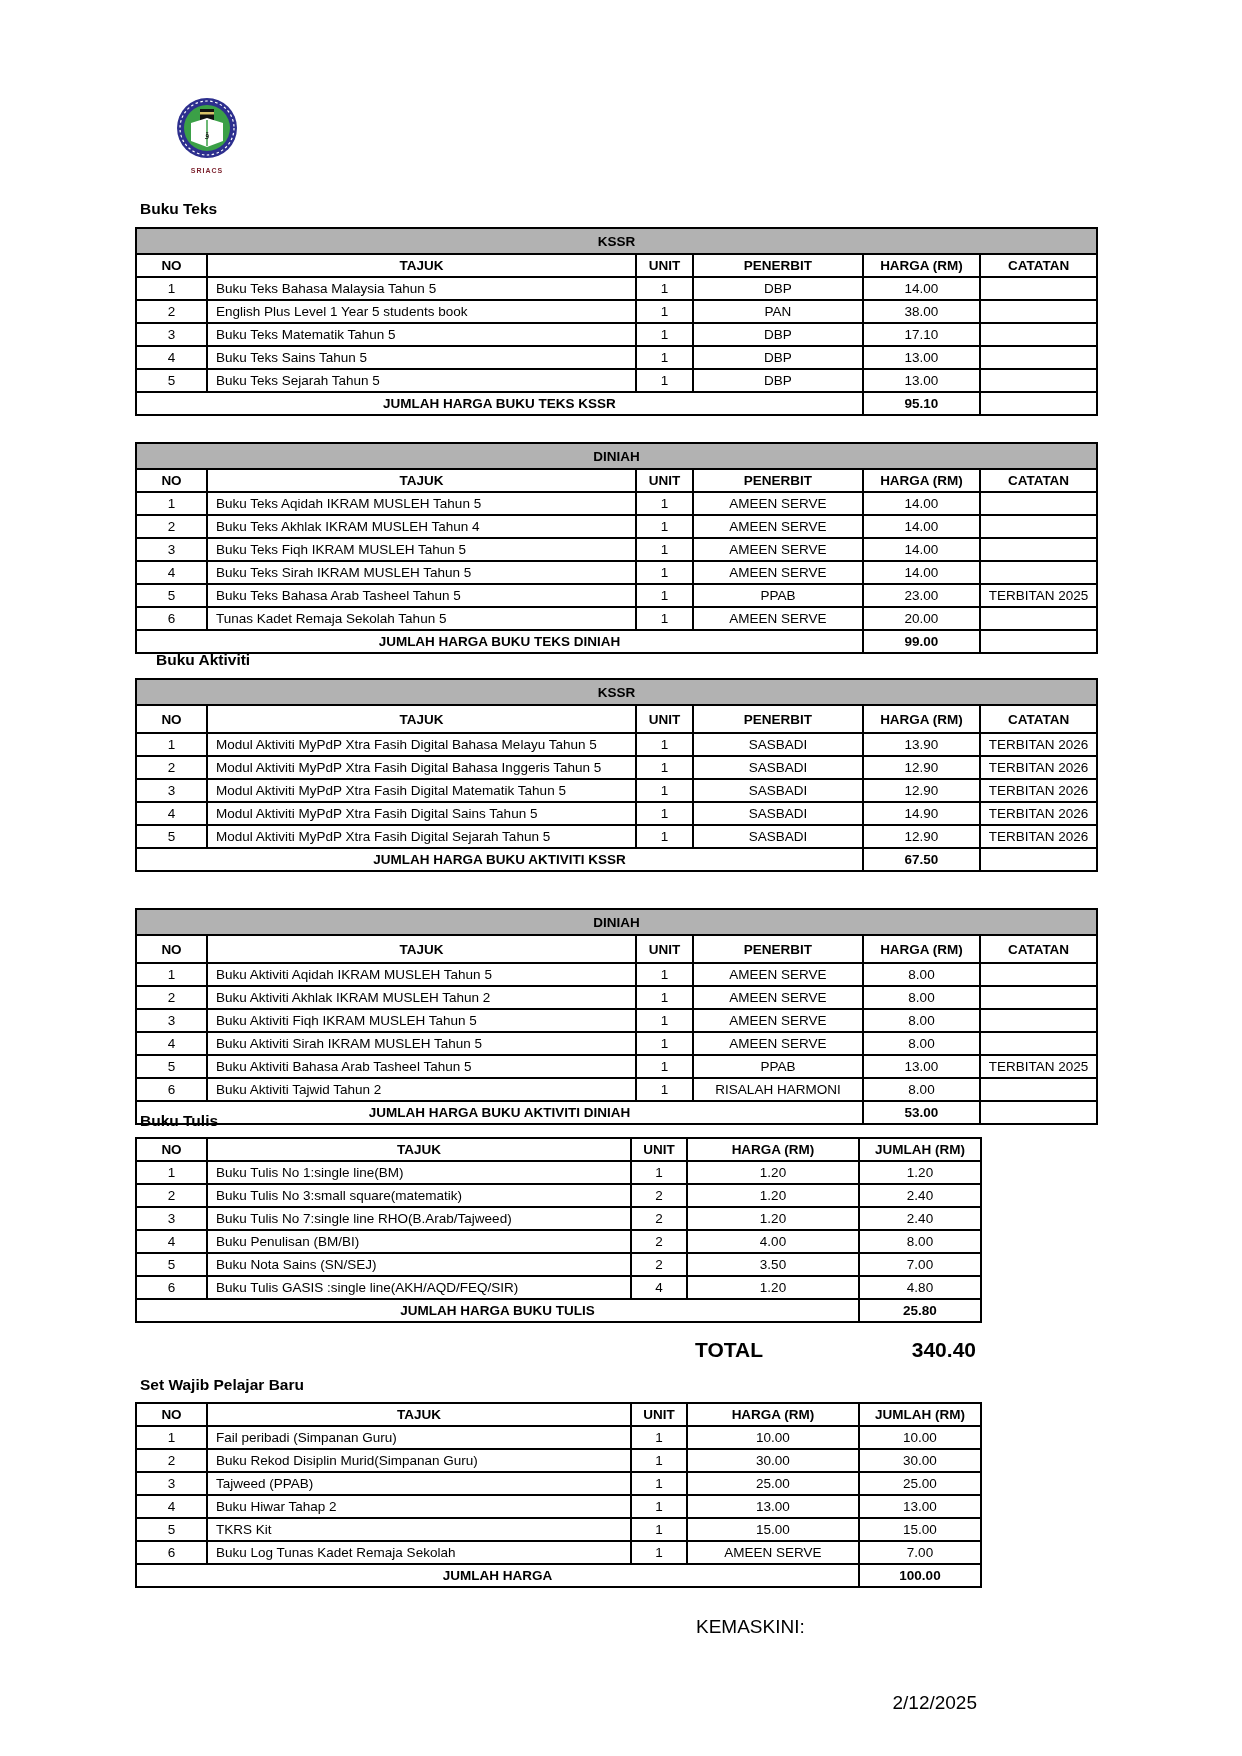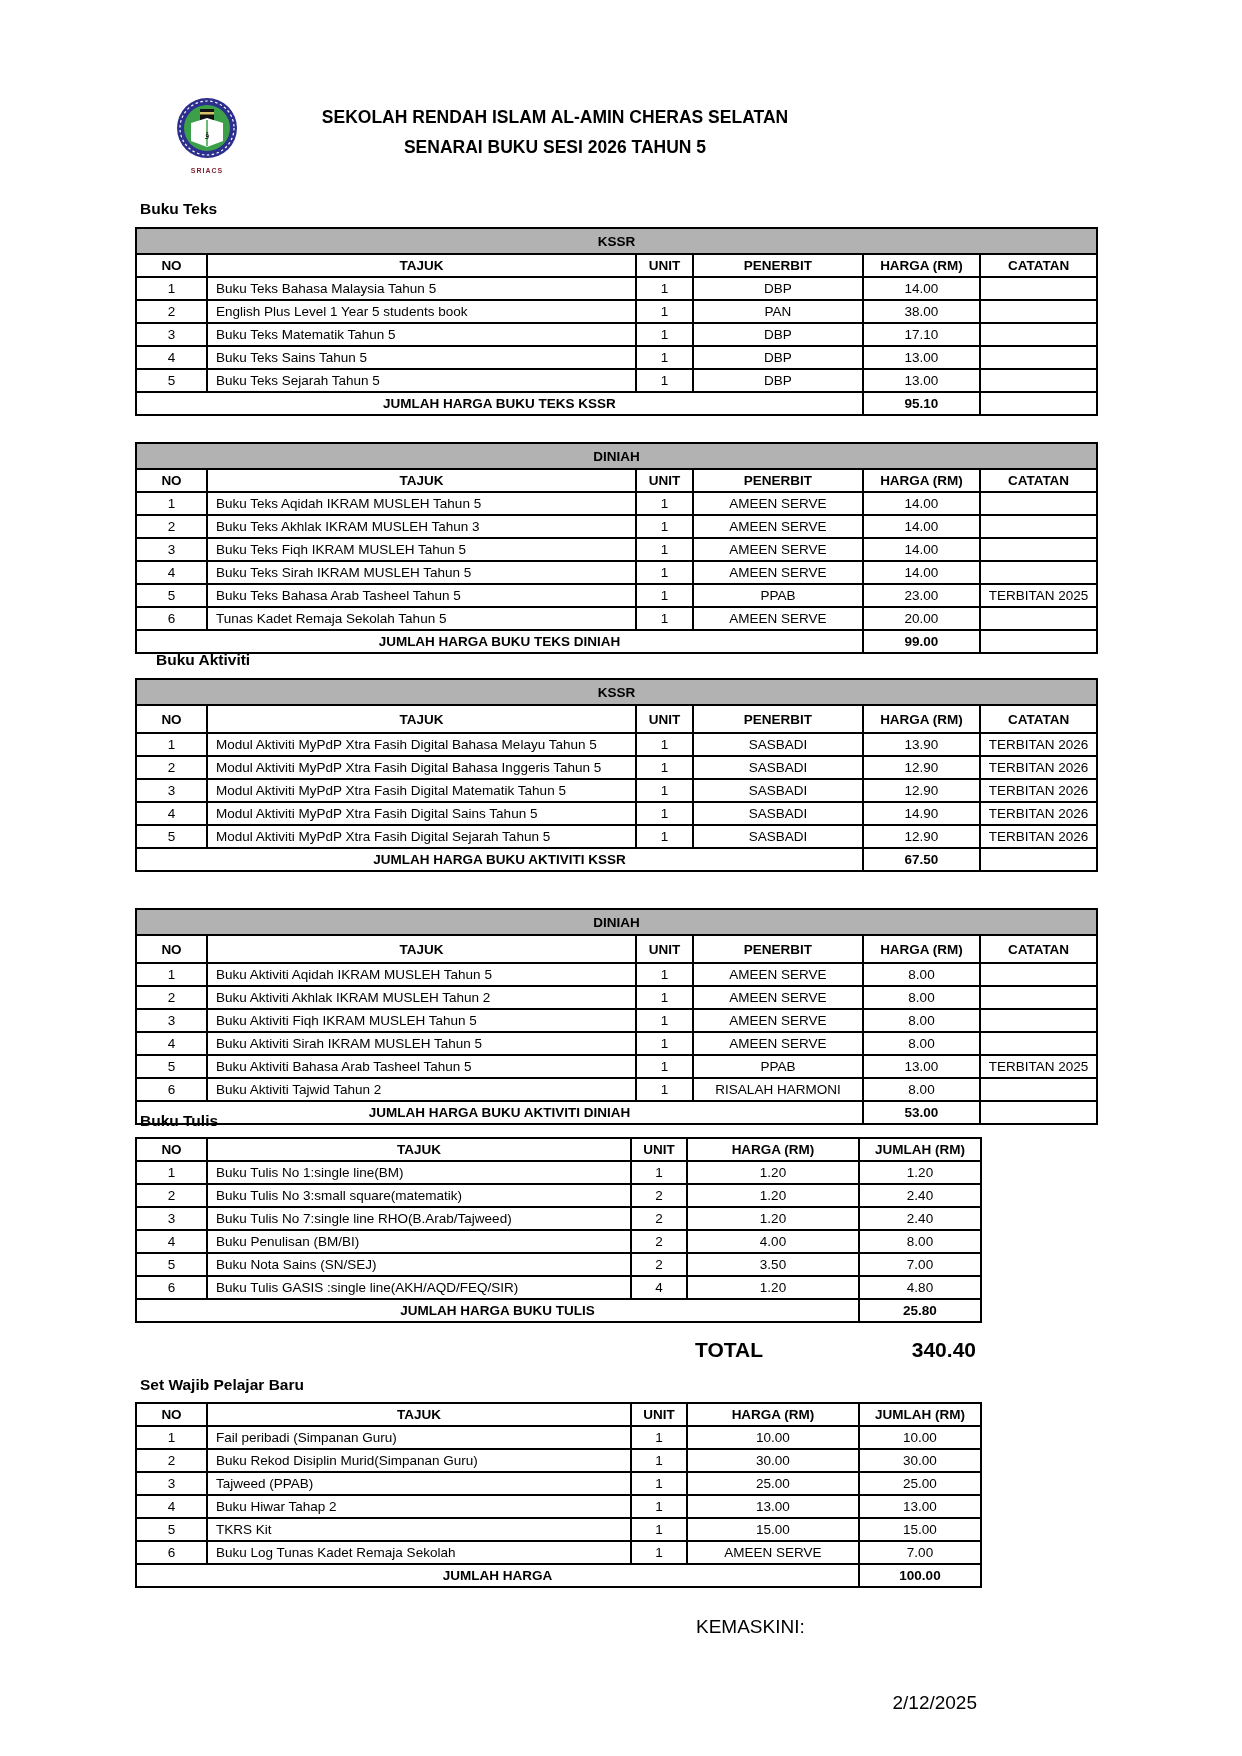--- a/index.html
+++ b/index.html
@@ -43,24 +43,20 @@
       <circle cx="32" cy="32" r="23" fill="#3ba047"></circle>
       <rect x="25" y="13" width="14" height="11" fill="#111111"></rect>
       <rect x="25" y="16" width="14" height="2.5" fill="#d8c26a"></rect>
       <path d="M16 27 L32 22 L48 27 L48 45 L32 51 L16 45 Z" fill="#ffffff"></path>
       <path d="M32 24 L32 50" stroke="#3ba047" stroke-width="1.5"></path>
       <text x="32" y="41" font-size="9" text-anchor="middle" fill="#1a1a1a" font-family="Liberation Serif, serif">ۊ</text>
     </svg>
     <div class="logo-caption">SRIACS</div>
   </div>
 
-  <div class="title-block">
-    <div class="title-line">SEKOLAH RENDAH ISLAM AL-AMIN CHERAS SELATAN</div>
-    <div class="title-line">SENARAI BUKU SESI 2026 TAHUN 5</div>
-  </div>
 
   <div class="sec-heading" style="left:140px;top:200px;">Buku Teks</div>
 
   <table style="left:135px;top:227px;width:961px;">
     <colgroup>
         <col style="width:71px">
         <col style="width:429px">
         <col style="width:57px">
               <col style="width:170px">
         <col style="width:117px">
@@ -156,21 +152,21 @@
         <tr>
           <td>1</td>
           <td class="tajuk">Buku Teks Aqidah IKRAM MUSLEH Tahun 5</td>
           <td>1</td>
           <td>AMEEN SERVE</td>
           <td>14.00</td>
           <td></td>
         </tr>
         <tr>
           <td>2</td>
-          <td class="tajuk">Buku Teks Akhlak IKRAM MUSLEH Tahun 3</td>
+          <td class="tajuk">Buku Teks Akhlak IKRAM MUSLEH Tahun 4</td>
           <td>1</td>
           <td>AMEEN SERVE</td>
           <td>14.00</td>
           <td></td>
         </tr>
         <tr>
           <td>3</td>
           <td class="tajuk">Buku Teks Fiqh IKRAM MUSLEH Tahun 5</td>
           <td>1</td>
           <td>AMEEN SERVE</td>

